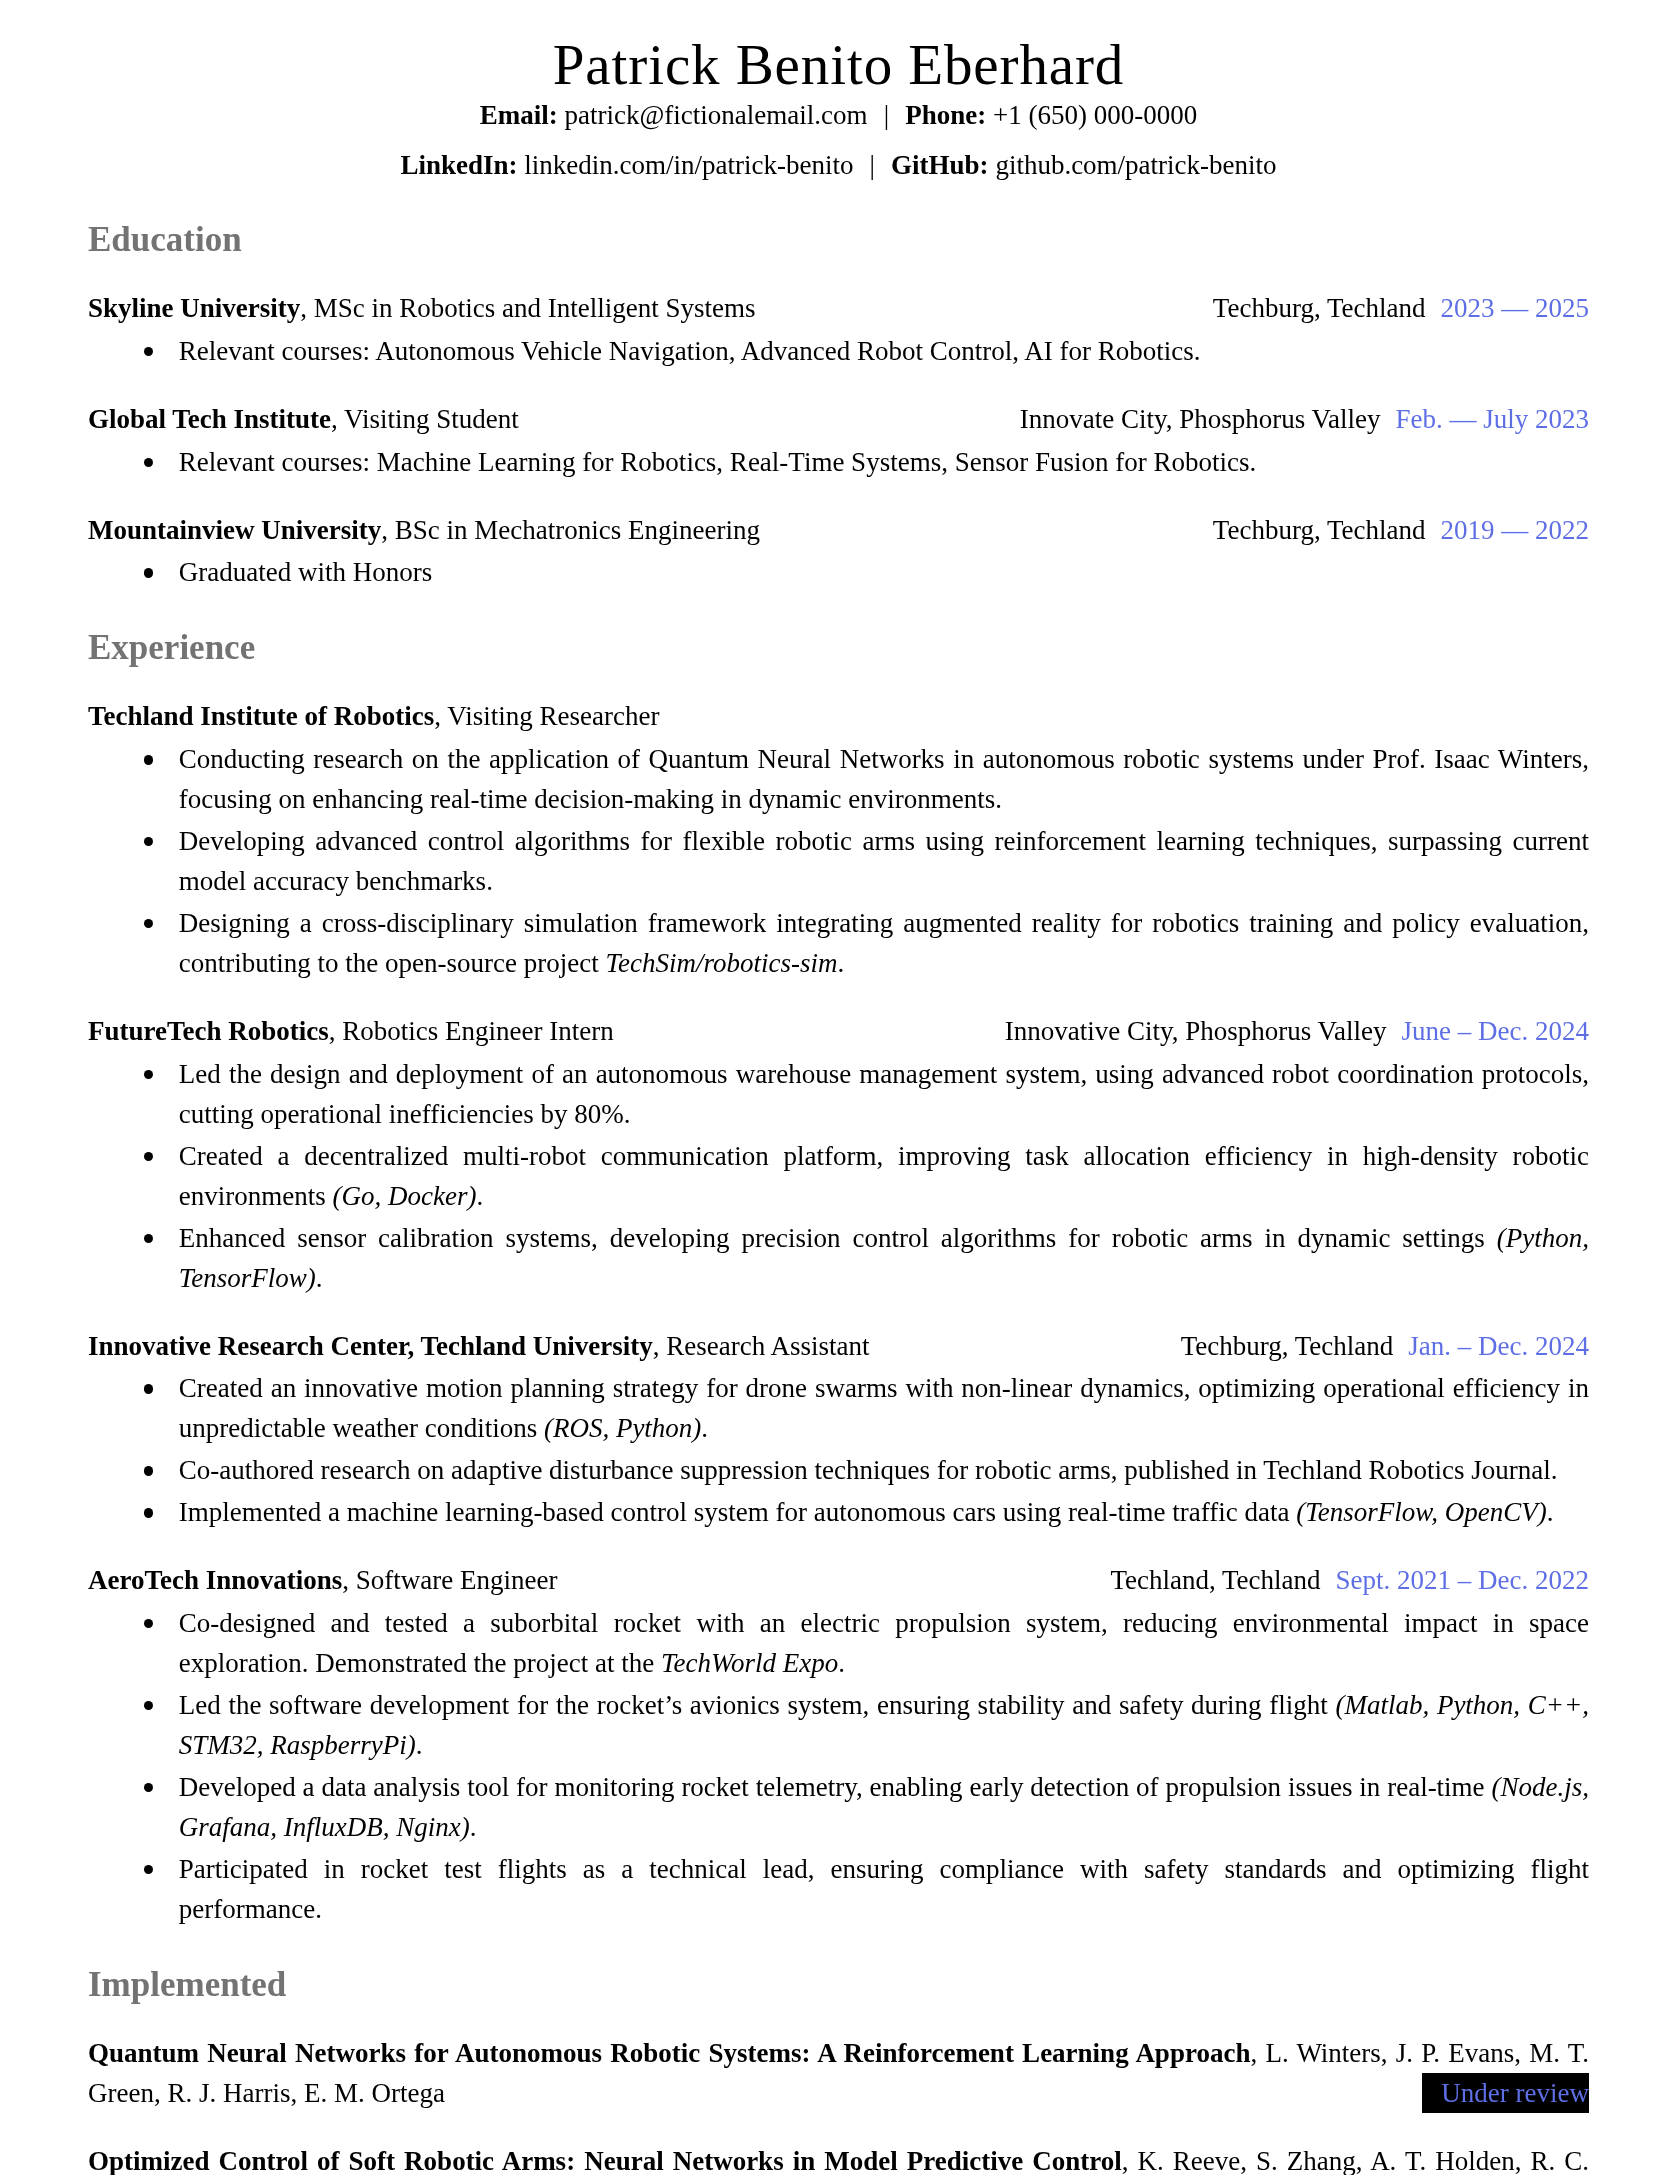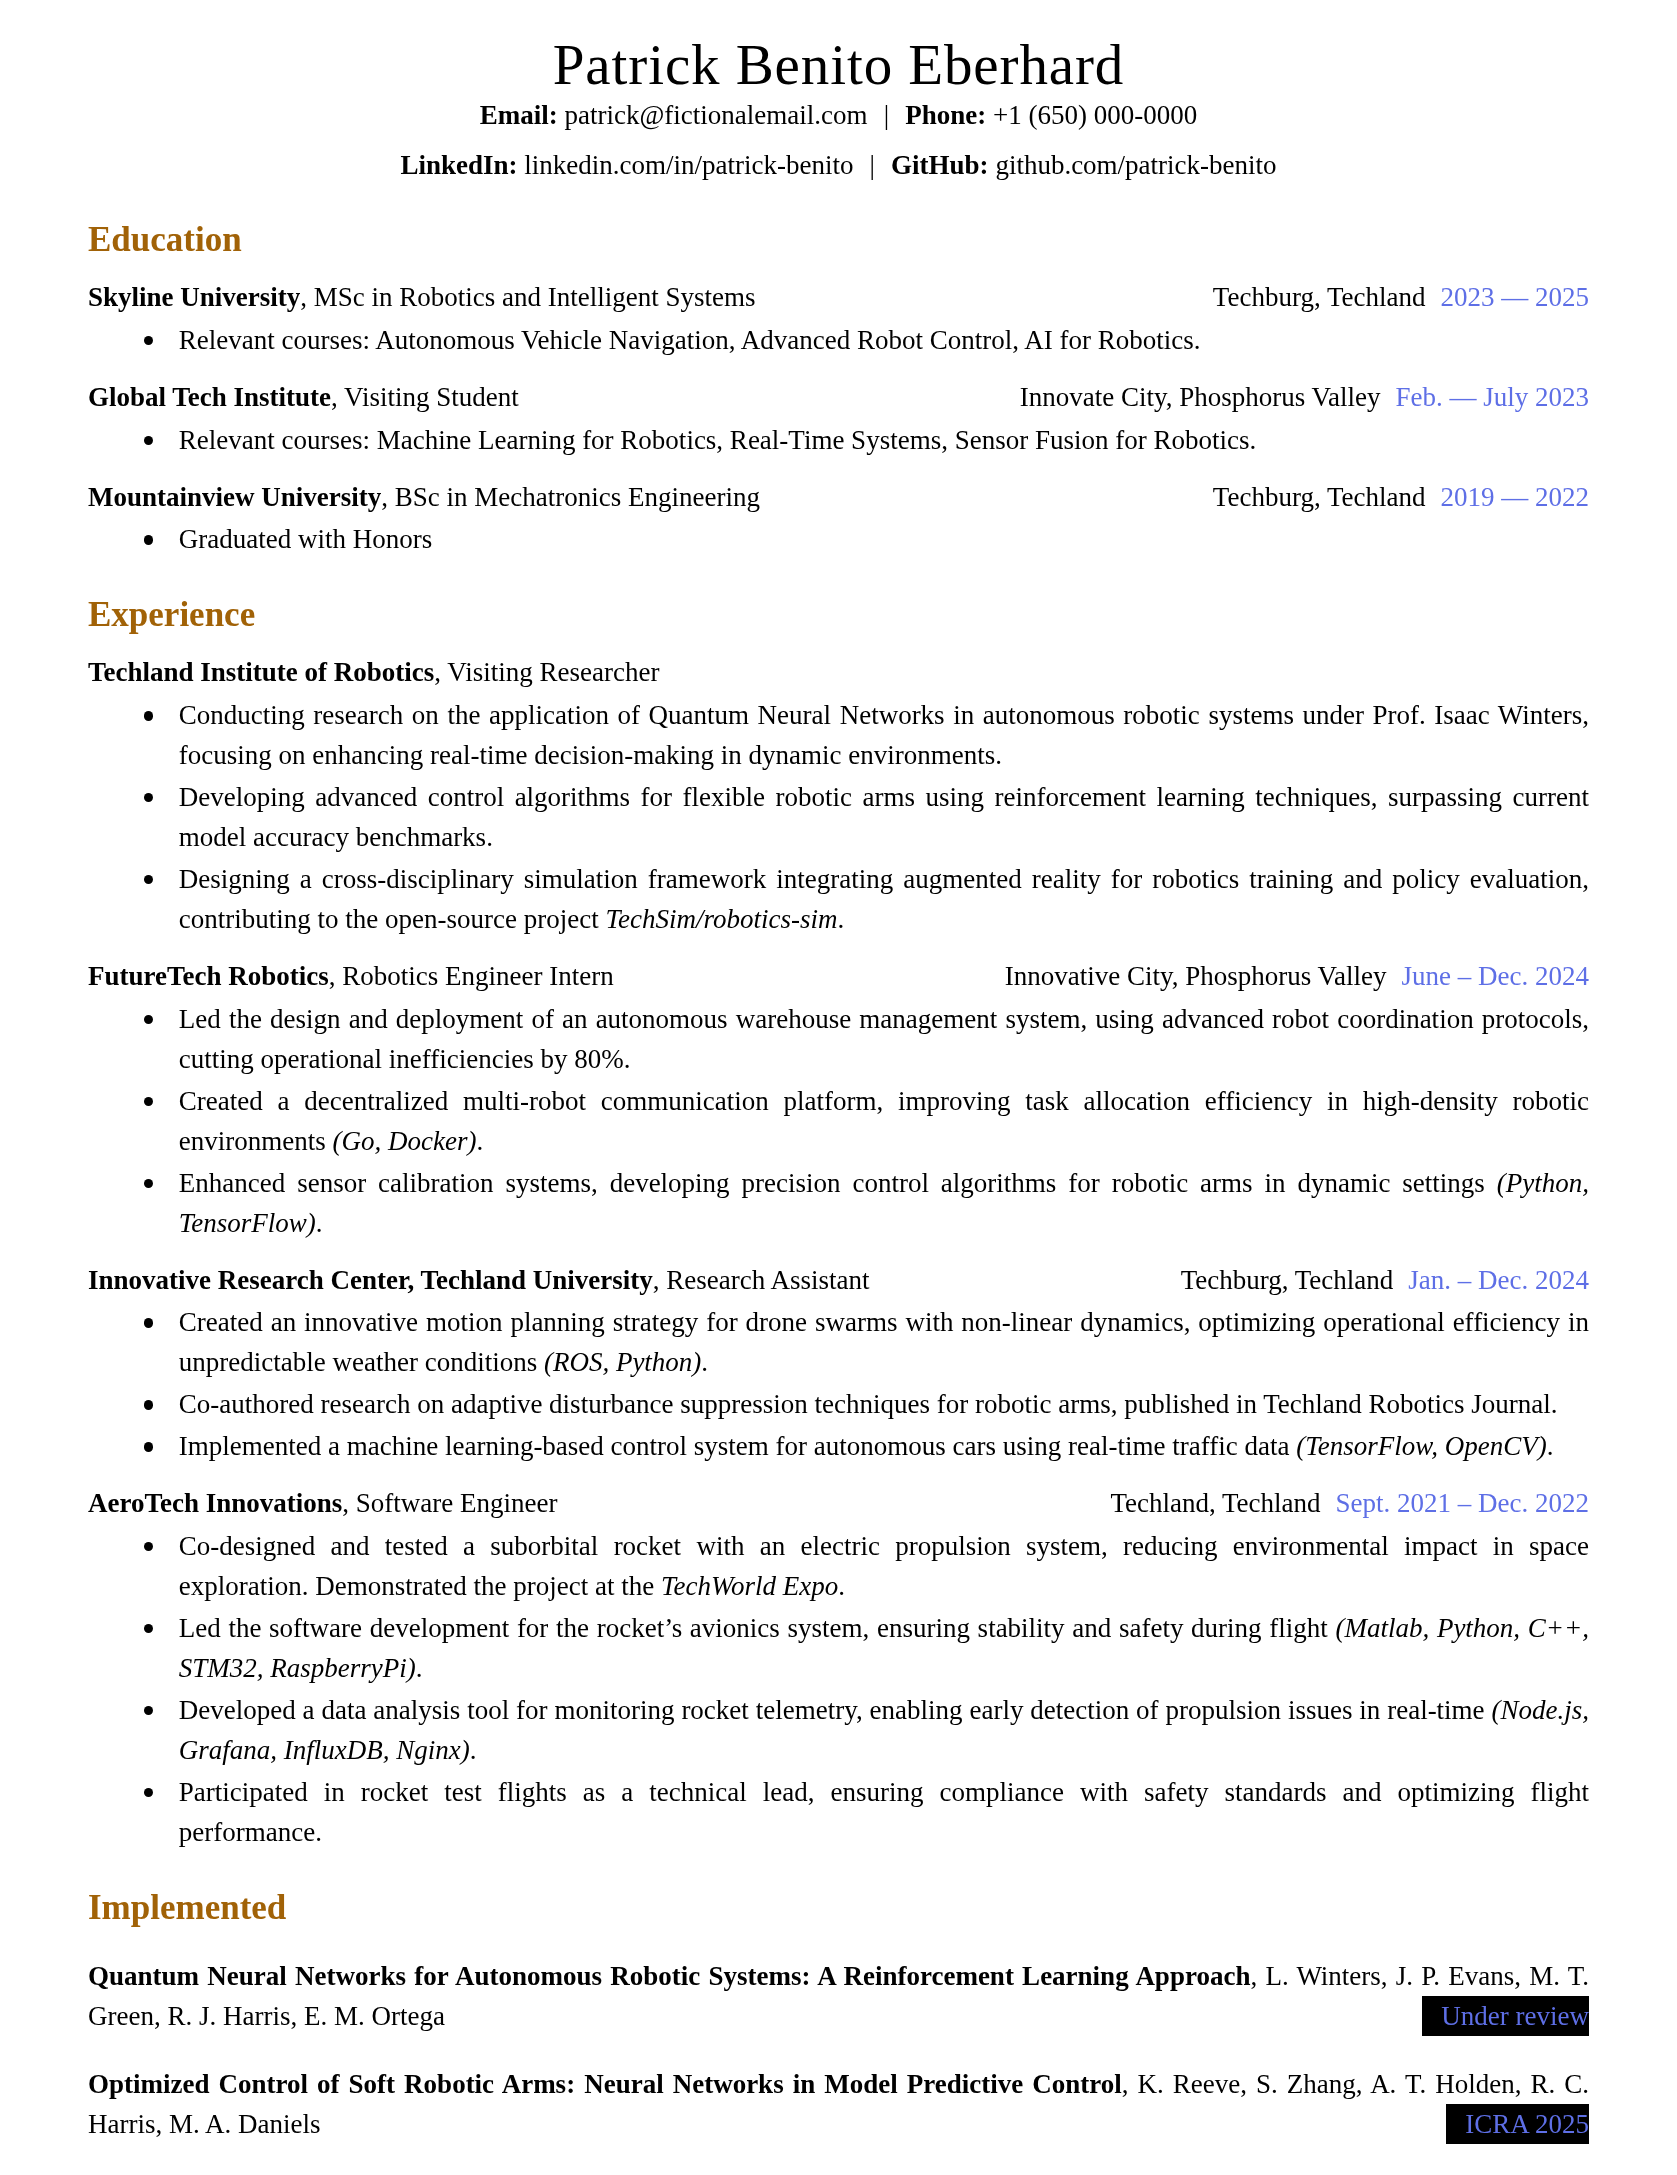--- a/index.html
+++ b/index.html
@@ -24,29 +24,29 @@
   .contact {
     text-align: center;
     line-height: 37px;
   }
   .contact .lbl { font-weight: bold; }
   .contact .sep { margin: 0 9.4px; }
   .contact .val { }
 
   
   .section-heading {
-    color: #a16207;
+    color: #737373;
     font-size: 35px;
     font-weight: bold;
     margin-top: 36px;
     margin-bottom: 3.8px;
   }
 
   
-  .entry { margin-top: 18px; }
+  .entry { margin-top: 29px; }
   .entry-head {
     display: flex;
     justify-content: space-between;
     align-items: baseline;
     line-height: 38px;
   }
   .entry-left { }
   .entry-org { font-weight: bold; }
   .entry-right { white-space: nowrap; }
   .entry-loc { }

